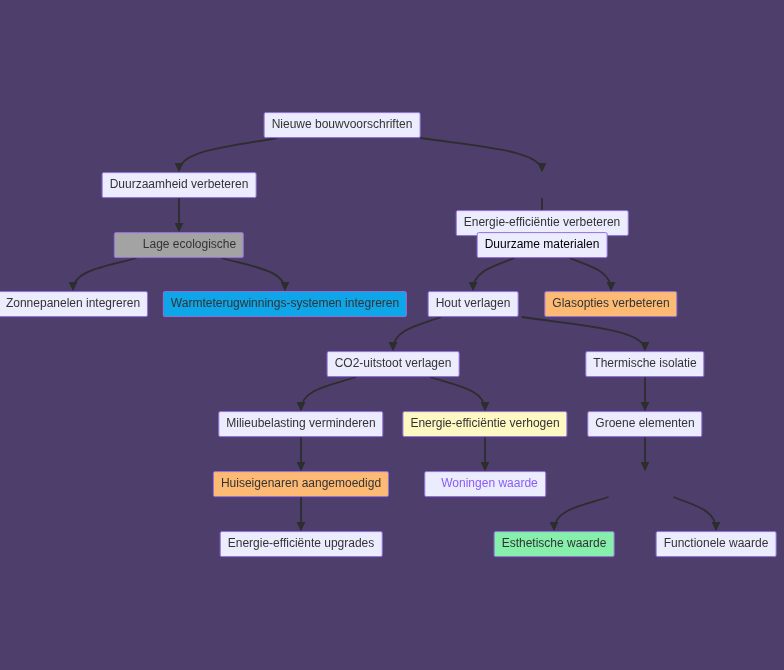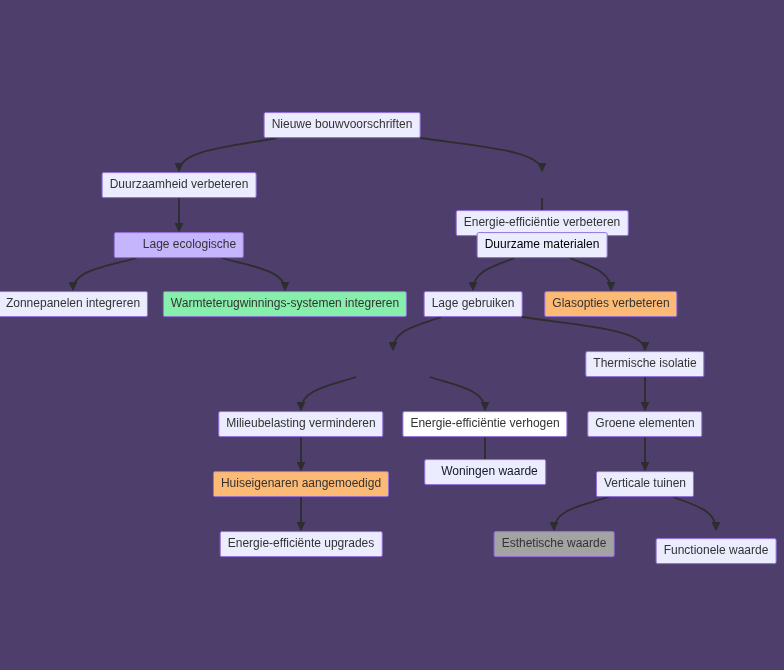--- a/index.html
+++ b/index.html
@@ -67,29 +67,29 @@
         <path class="edge-path" d="M 645 437 L 645 470" stroke="#2d2d2d" marker-end="url(#arrowhead)"></path>
         <path class="edge-path" d="M 301 497 L 301 530" stroke="#2d2d2d" marker-end="url(#arrowhead)"></path>
         <path class="edge-path" d="M 608.6 497 C 584.03 505, 554 509, 554 530" stroke="#2d2d2d" marker-end="url(#arrowhead)"></path>
         <path class="edge-path" d="M 673.4 497 C 692.5699999999999 505, 716 509, 716 530" stroke="#2d2d2d" marker-end="url(#arrowhead)"></path>
       </g>
   </svg>
 
 <div class="node" style="left: 342px; top: 125px; background: rgb(236, 236, 255); border-color: rgb(147, 112, 219); color: rgb(51, 51, 51);">Nieuwe bouwvoorschriften</div>
     <div class="node" style="left: 179px; top: 185px; background: rgb(236, 236, 255); border-color: rgb(147, 112, 219); color: rgb(51, 51, 51); text-align: right;">Duurzaamheid verbeteren</div>
     <div class="node" style="left: 542px; top: 185px; background: rgb(236, 236, 255); border-color: rgb(147, 112, 219); color: rgb(51, 51, 51); margin-top: 38px;">Energie-efficiëntie verbeteren</div>
-    <div class="node" style="left: 179px; top: 245px; background: #c4b5fd; border-color: rgb(147, 112, 219); color: rgb(51, 51, 51); padding-left: 28px;">Lage ecologische</div>
+    <div class="node" style="left: 179px; top: 245px; background: #a3a3a3; border-color: rgb(147, 112, 219); color: rgb(51, 51, 51); padding-left: 28px;">Lage ecologische</div>
     <div class="node" style="left: 542px; top: 245px; background: rgb(236, 236, 255); border-color: rgb(147, 112, 219); color: #000000;">Duurzame materialen</div>
     <div class="node" style="left: 73px; top: 304px; background: rgb(236, 236, 255); border-color: rgb(147, 112, 219); color: rgb(51, 51, 51);">Zonnepanelen integreren</div>
-    <div class="node" style="left: 285px; top: 304px; background: #86efac; border-color: rgb(147, 112, 219); color: rgb(51, 51, 51);">Warmteterugwinnings-systemen integreren</div>
-    <div class="node" style="left: 473px; top: 304px; background: rgb(236, 236, 255); border-color: rgb(147, 112, 219); color: rgb(51, 51, 51);">Lage gebruiken</div>
+    <div class="node" style="left: 285px; top: 304px; background: #0ea5e9; border-color: rgb(147, 112, 219); color: rgb(51, 51, 51);">Warmteterugwinnings-systemen integreren</div>
+    <div class="node" style="left: 473px; top: 304px; background: rgb(236, 236, 255); border-color: rgb(147, 112, 219); color: rgb(51, 51, 51);">Hout verlagen</div>
     <div class="node" style="left: 611px; top: 304px; background: #fdba74; border-color: rgb(147, 112, 219); color: rgb(51, 51, 51);">Glasopties verbeteren</div>
+    <div class="node" style="left: 393px; top: 364px; background: rgb(236, 236, 255); border-color: rgb(147, 112, 219); color: rgb(51, 51, 51);">CO2-uitstoot verlagen</div>
     <div class="node" style="left: 645px; top: 364px; background: rgb(236, 236, 255); border-color: rgb(147, 112, 219); color: rgb(51, 51, 51); text-align: center;">Thermische isolatie</div>
     <div class="node" style="left: 301px; top: 424px; background: rgb(236, 236, 255); border-color: rgb(147, 112, 219); color: rgb(51, 51, 51);">Milieubelasting verminderen</div>
-    <div class="node" style="left: 485px; top: 424px; background: #ffffff; border-color: rgb(147, 112, 219); color: rgb(51, 51, 51);">Energie-efficiëntie verhogen</div>
+    <div class="node" style="left: 485px; top: 424px; background: #fef9c3; border-color: rgb(147, 112, 219); color: rgb(51, 51, 51);">Energie-efficiëntie verhogen</div>
     <div class="node" style="left: 645px; top: 424px; background: rgb(236, 236, 255); border-color: rgb(147, 112, 219); color: rgb(51, 51, 51);">Groene elementen</div>
     <div class="node" style="left: 301px; top: 484px; background: #fdba74; border-color: rgb(147, 112, 219); color: rgb(51, 51, 51);">Huiseigenaren aangemoedigd</div>
-    <div class="node" style="left: 485px; top: 472px; background: rgb(236, 236, 255); border-color: rgb(147, 112, 219); color: #0f172a; padding-left: 16px;">Woningen waarde</div>
-    <div class="node" style="left: 645px; top: 484px; background: rgb(236, 236, 255); border-color: rgb(147, 112, 219); color: rgb(51, 51, 51);">Verticale tuinen</div>
+    <div class="node" style="left: 485px; top: 484px; background: rgb(236, 236, 255); border-color: rgb(147, 112, 219); color: #8b5cf6; padding-left: 16px;">Woningen waarde</div>
     <div class="node" style="left: 301px; top: 544px; background: rgb(236, 236, 255); border-color: rgb(147, 112, 219); color: rgb(51, 51, 51);">Energie-efficiënte upgrades</div>
-    <div class="node" style="left: 554px; top: 544px; background: #a3a3a3; border-color: rgb(147, 112, 219); color: rgb(51, 51, 51);">Esthetische waarde</div>
-    <div class="node" style="left: 716px; top: 544px; background: rgb(236, 236, 255); border-color: rgb(147, 112, 219); color: rgb(51, 51, 51); margin-top: 7px;">Functionele waarde</div>
+    <div class="node" style="left: 554px; top: 544px; background: #86efac; border-color: rgb(147, 112, 219); color: rgb(51, 51, 51);">Esthetische waarde</div>
+    <div class="node" style="left: 716px; top: 544px; background: rgb(236, 236, 255); border-color: rgb(147, 112, 219); color: rgb(51, 51, 51);">Functionele waarde</div>
   </div>
 
 </body></html>

